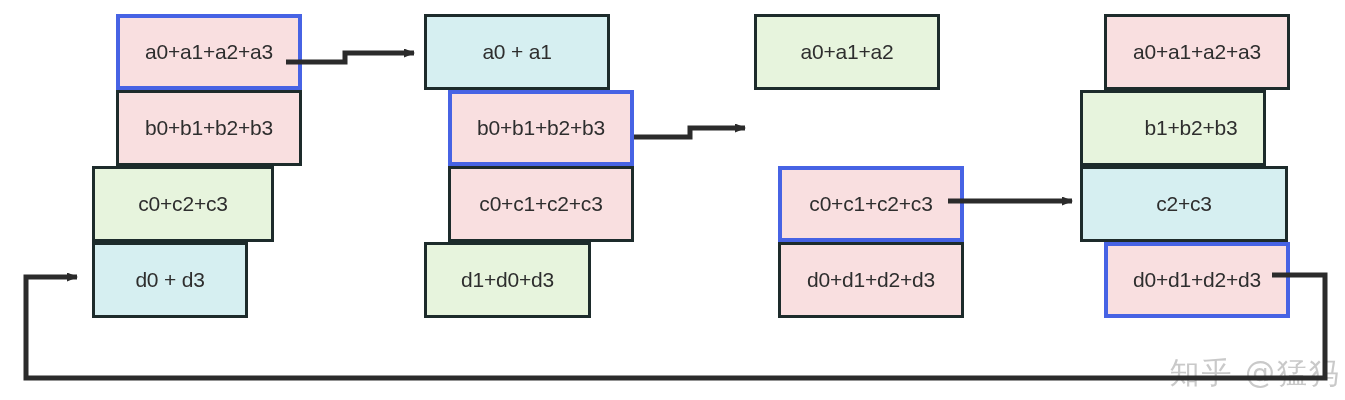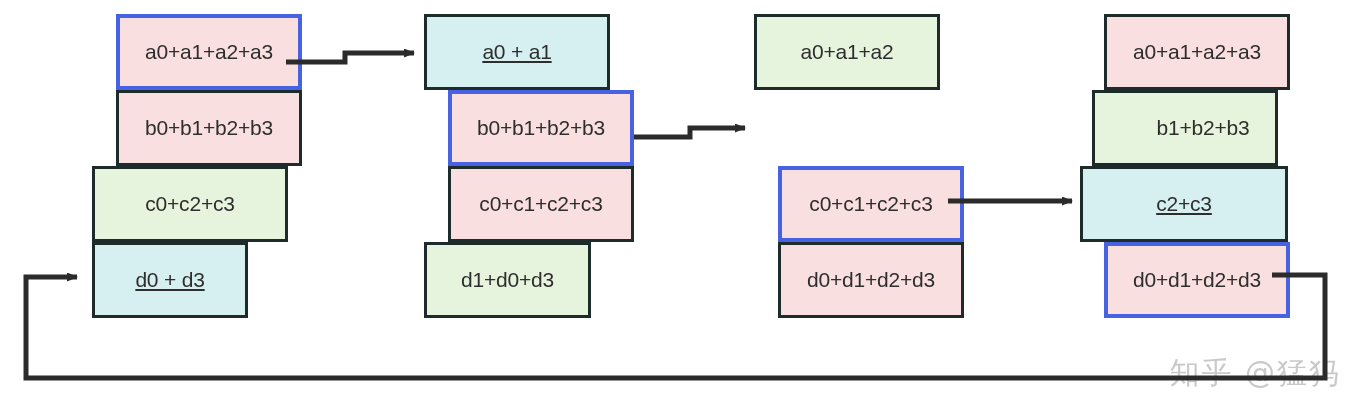--- a/index.html
+++ b/index.html
@@ -37,21 +37,21 @@
     align-items: center;
     justify-content: center;
     font-size: 21px;
     color: #2e2e2e;
     letter-spacing: -0.2px;
     white-space: nowrap;
     overflow: visible;
   }
   .cell.fill-pink  { background: #f9dfe0; margin-left: 24px; }
   .cell.fill-green { background: #e7f4dd; }
-  .cell.fill-cyan  { background: #d6eff1; text-decoration: underline; }
+  .cell.fill-cyan  { background: #d6eff1; }
 
   .cell.highlight {
     border: 4px solid #4763e4;
     z-index: 5;
   }
 
   
   #arrow-layer {
     position: absolute;
     left: 0;
@@ -77,37 +77,37 @@
   }
 </style>
 </head>
 <body>
 
 <div id="diagram-root">
 
   <div class="column" style="left: 92px; top: 14px; width: 186px; height: 304px;">
       <div class="cell fill-pink highlight" style="left: 0px; top: 0px; width: 186px; height: 76px;">a0+a1+a2+a3</div>
       <div class="cell fill-pink" style="left: 0px; top: 76px; width: 186px; height: 76px;">b0+b1+b2+b3</div>
-      <div class="cell fill-green" style="left: 0px; top: 152px; width: 196px; height: 76px;">c0+c2+c3</div>
+      <div class="cell fill-green" style="left: 0px; top: 152px; width: 182px; height: 76px;">c0+c2+c3</div>
       <div class="cell fill-cyan" style="left: 0px; top: 228px; width: 156px; height: 76px;">d0 + d3</div>
     </div>
     <div class="column" style="left: 424px; top: 14px; width: 186px; height: 304px;">
       <div class="cell fill-cyan" style="left: 0px; top: 0px; width: 186px; height: 76px;">a0 + a1</div>
       <div class="cell fill-pink highlight" style="left: 0px; top: 76px; width: 186px; height: 76px;">b0+b1+b2+b3</div>
       <div class="cell fill-pink" style="left: 0px; top: 152px; width: 186px; height: 76px;">c0+c1+c2+c3</div>
       <div class="cell fill-green" style="left: 0px; top: 228px; width: 167px; height: 76px;">d1+d0+d3</div>
     </div>
     <div class="column" style="left: 754px; top: 14px; width: 186px; height: 304px; border-radius: 8px;">
       <div class="cell fill-green" style="left: 0px; top: 0px; width: 186px; height: 76px;">a0+a1+a2</div>
       <div class="cell fill-pink highlight" style="left: 0px; top: 152px; width: 186px; height: 76px;">c0+c1+c2+c3</div>
       <div class="cell fill-pink" style="left: 0px; top: 228px; width: 186px; height: 76px;">d0+d1+d2+d3</div>
     </div>
     <div class="column" style="left: 1080px; top: 14px; width: 186px; height: 304px;">
       <div class="cell fill-pink" style="left: 0px; top: 0px; width: 186px; height: 76px;">a0+a1+a2+a3</div>
-      <div class="cell fill-green" style="left: 12px; top: 76px; width: 186px; height: 76px; padding-left: 36px;">b1+b2+b3</div>
+      <div class="cell fill-green" style="left: 0px; top: 76px; width: 186px; height: 76px; padding-left: 36px;">b1+b2+b3</div>
       <div class="cell fill-cyan" style="left: 0px; top: 152px; width: 208px; height: 76px;">c2+c3</div>
       <div class="cell fill-pink highlight" style="left: 0px; top: 228px; width: 186px; height: 76px;">d0+d1+d2+d3</div>
     </div>
     <svg id="arrow-layer" viewBox="0 0 1345 400" width="1345" height="400">
     <defs>
       <marker id="head" markerWidth="11" markerHeight="9" refX="10" refY="4.5" orient="auto" markerUnits="userSpaceOnUse">
         <path d="M0,0 L11,4.5 L0,9 Z" fill="#2b2b2b"></path>
       </marker>
     </defs>
 

